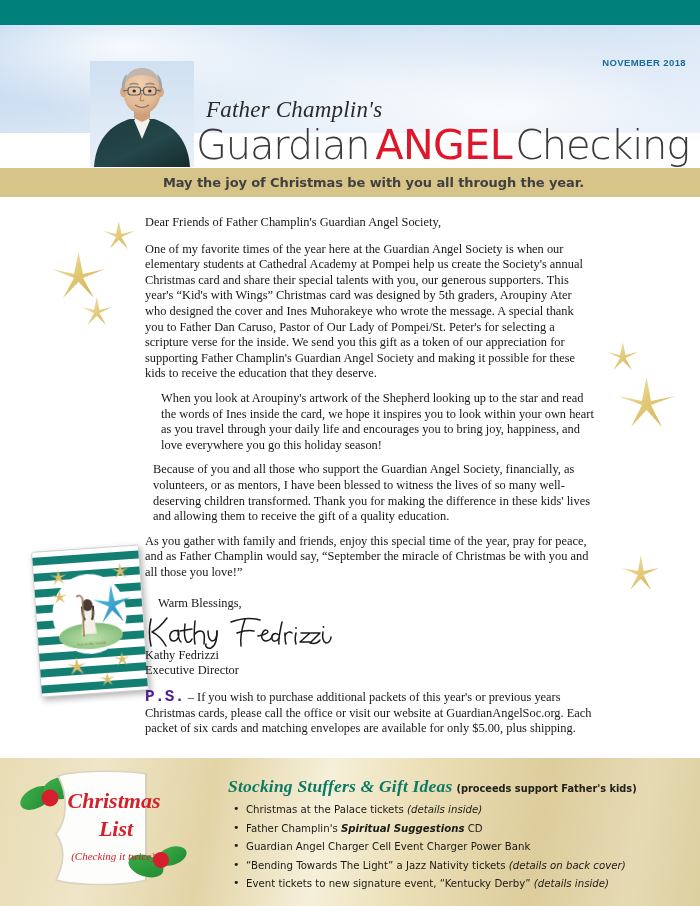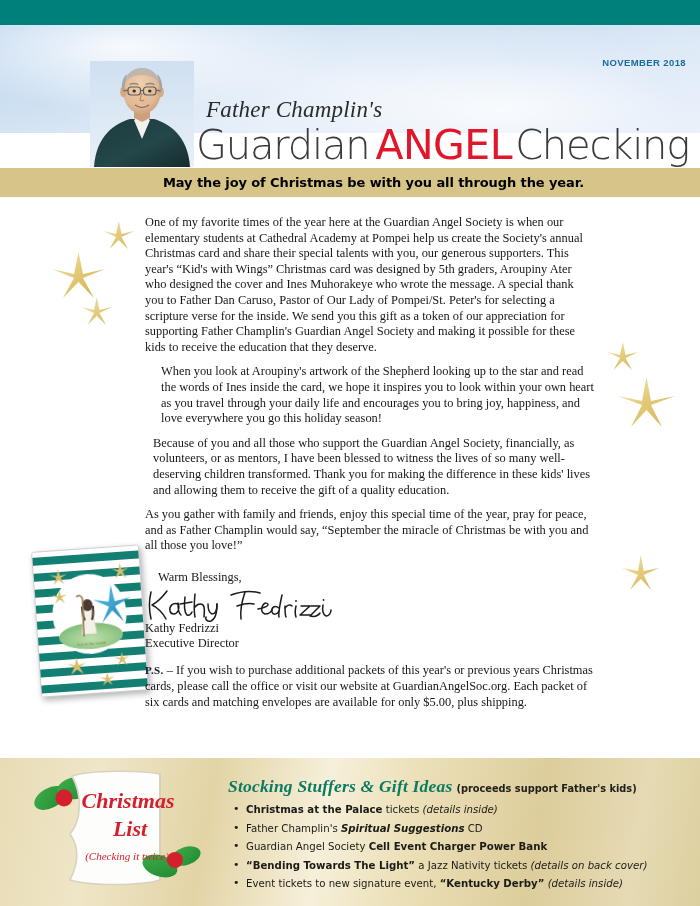--- a/index.html
+++ b/index.html
@@ -89,21 +89,21 @@
 
   
   .greeting-banner {
     position: absolute; left: 0; top: 168px; width: 700px; height: 29px;
     background: #d6c489;
     display: flex; align-items: center; justify-content: center;
   }
   .greeting-text {
     font-family: "DejaVu Sans", sans-serif;
     font-size: 13px; font-weight: 600;
-    color: #000000;
+    color: #404040;
     letter-spacing: -.1px;
     padding-left: 47px;
   }
 
   
   .letter {
     position: absolute; left: 0; top: 197px; width: 700px; height: 561px;
     background: #fff;
   }
   .letter-text {
@@ -123,22 +123,22 @@
 
   .signature {
     margin-top: 3px; margin-bottom: 1px; height: 32px;
   }
   .sig-name, .sig-title {
     font-family: "Liberation Serif", serif;
     font-size: 12.4px; color: #16161a; line-height: 14.5px;
   }
   .ps-block { margin-top: 13px; }
   .ps-label {
-    font-family: Liberation Serif, serif;
-    font-weight: bold; font-size: 11px; color: #0f172a;
+    font-family: Liberation Mono, monospace;
+    font-weight: bold; font-size: 16px; color: #4c1d95;
     letter-spacing: .3px;
   }
 
   
   .star { position: absolute; pointer-events: none; }
 
   
   .xmas-card {
     position: absolute; left: 36px; top: 351px;
     width: 108px; height: 146px;
@@ -154,21 +154,21 @@
   
   .bottom-section {
     position: absolute; left: 0; top: 758px; width: 700px; height: 148px;
     background:
       linear-gradient(100deg,
         #e8dcb4 0%, #efe6c8 14%, #e3d4a6 30%,
         #f6f0da 46%, #ece0b8 58%, #ddcd9c 76%, #e6daB4 90%, #dccf9f 100%);
   }
 
   .xmas-list-graphic {
-    position: absolute; left: 20px; top: 10px; width: 190px; height: 128px;
+    position: absolute; left: 6px; top: 10px; width: 190px; height: 128px;
   }
 
   .stocking-block {
     position: absolute; left: 228px; top: 18px; width: 460px;
   }
   .stocking-title {
     font-family: "Liberation Serif", serif;
     font-style: italic; font-weight: bold;
     font-size: 17.5px; color: #0b7a63;
     letter-spacing: .2px;
@@ -188,21 +188,21 @@
     line-height: 12px;
     padding: 0 0 0 18px;
     margin-bottom: 6.5px;
     position: relative;
   }
   .stocking-list li::before {
     content: "\2022";
     position: absolute; left: 5px; top: -1px;
     font-size: 11px; color: #1a1a16;
   }
-  .b { font-weight: bold; }
+  .b { font-weight: normal; }
   .i { font-style: italic; }
   .bi { font-weight: bold; font-style: italic; }
 </style>
 </head>
 <body>
 
 <div class="page">
 
   <div class="teal-bar"></div>
 
@@ -368,20 +368,21 @@
             <path d="M66 131 L67.4 125 L68.8 131 L75 129.7 L69.4 132.8 L72.2 138.5 L67.4 134.5 L62.5 138.5 L65.4 132.8 L59.5 129.7 Z"></path>
           </g>
 
           <text x="54" y="97" font-family="Liberation Serif, serif" font-size="4.4" fill="#8a7a4d" text-anchor="middle">Joy to the world</text>
         </g>
         <rect x="0.5" y="0.5" width="107" height="145" rx="2" fill="none" stroke="#cfcfcf" stroke-width="1"></rect>
       </svg>
     </div>
 
     <div class="letter-text">
+      <div class="salutation">Dear Friends of Father Champlin's Guardian Angel Society,</div>
       <div class="para ind1">One of my favorite times of the year here at the Guardian Angel Society is when our elementary students at Cathedral Academy at Pompei help us create the Society's annual Christmas card and share their special talents with you, our generous supporters. This year's “Kid's with Wings” Christmas card was designed by 5th graders, Aroupiny Ater who designed the cover and Ines Muhorakeye who wrote the message. A special thank you to Father Dan Caruso, Pastor of Our Lady of Pompei/St. Peter's  for selecting a scripture verse for the inside. We send you this gift as a token of our appreciation for supporting Father Champlin's Guardian Angel Society and making it possible for these kids to receive the education that they deserve.</div>
       <div class="para ind-block">When you look at Aroupiny's artwork of the Shepherd looking up to the star and read the words of Ines inside the card, we hope it inspires you to look within your own heart as you travel through your daily life and encourages you to bring joy, happiness, and love everywhere you go this holiday season!</div>
       <div class="para ind-block2">Because of you and all those who support the Guardian Angel Society, financially, as volunteers, or as mentors, I have been blessed to witness the lives of so many well-deserving children transformed. Thank you for making the difference in these kids' lives and allowing them to receive the gift of a quality education.</div>
       <div class="para">As you gather with family and friends, enjoy this special time of the year, pray for peace, and as Father Champlin would say, “September the miracle of Christmas be with you and all those you love!”</div>
 
       <div class="warm">Warm Blessings,</div>
 
       <div class="signature">
         <svg width="190" height="34" viewBox="0 0 190 34">
           <g fill="none" stroke="#1a1a1a" stroke-width="1.5" stroke-linecap="round" stroke-linejoin="round">
@@ -512,21 +513,21 @@
         <span class="stocking-title">Stocking Stuffers &amp; Gift Ideas</span><span class="stocking-sub">(proceeds support Father's kids)</span>
       </div>
       <ul class="stocking-list">
         <li>
           <span class="b">Christmas at the Palace</span><span> tickets </span><span class="i">(details inside)</span>
         </li>
         <li>
           <span>Father Champlin's </span><span class="bi">Spiritual Suggestions</span><span> CD</span>
         </li>
         <li>
-          <span>Guardian Angel Society </span><span class="b">Cell Event Charger Power Bank</span>
+          <span>Guardian Angel Charger </span><span class="b">Cell Event Charger Power Bank</span>
         </li>
         <li>
           <span class="b">“Bending Towards The Light”</span><span> a Jazz Nativity tickets </span><span class="i">(details on back cover)</span>
         </li>
         <li>
           <span>Event tickets to new signature event, </span><span class="b">“Kentucky Derby”</span><span class="i"> (details inside)</span>
         </li>
       </ul>
     </div>
   </div>

